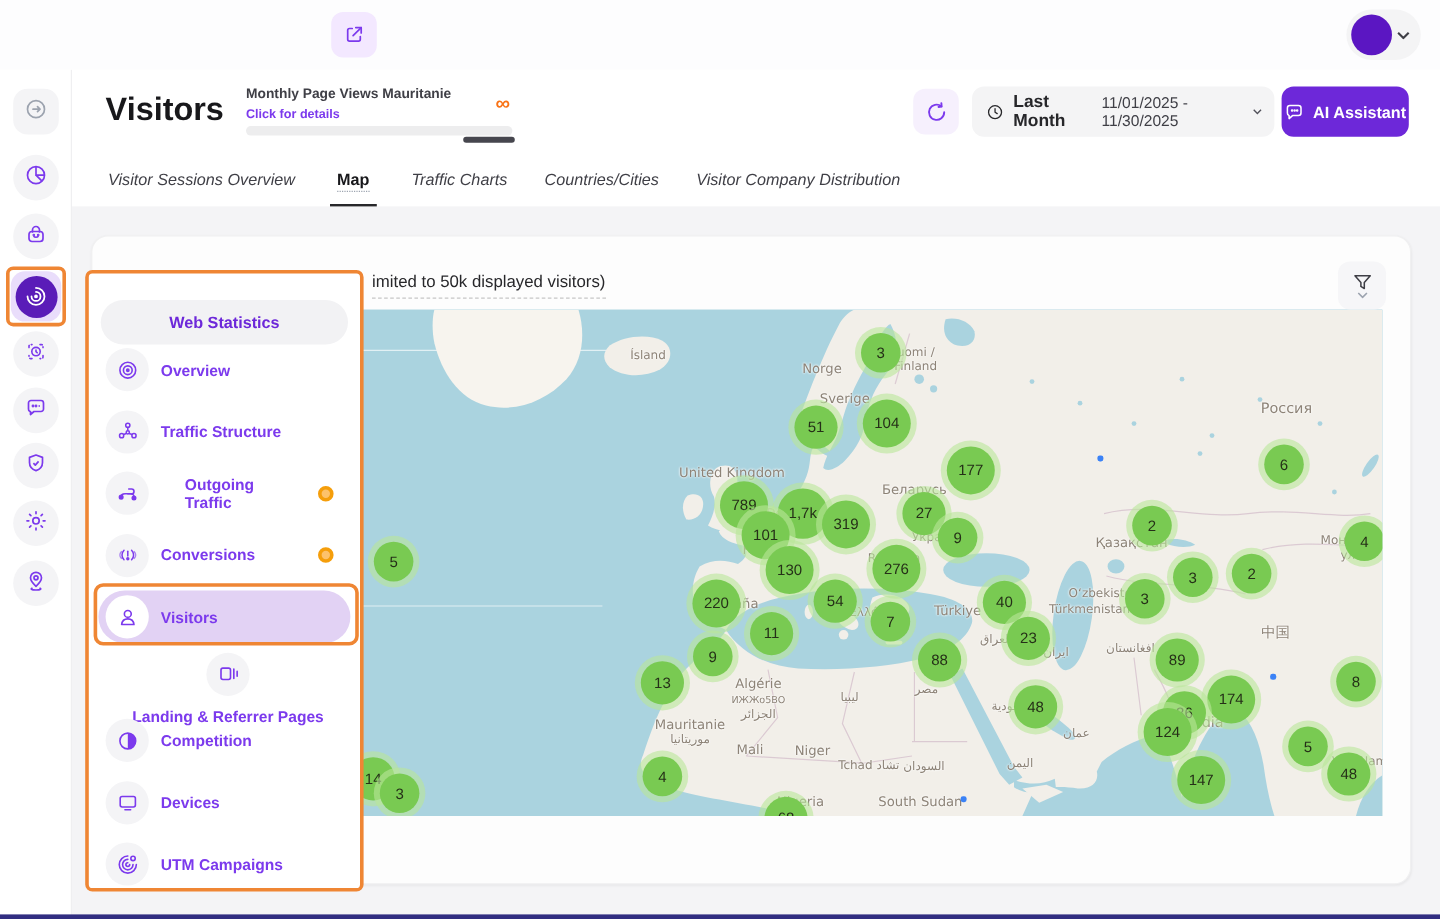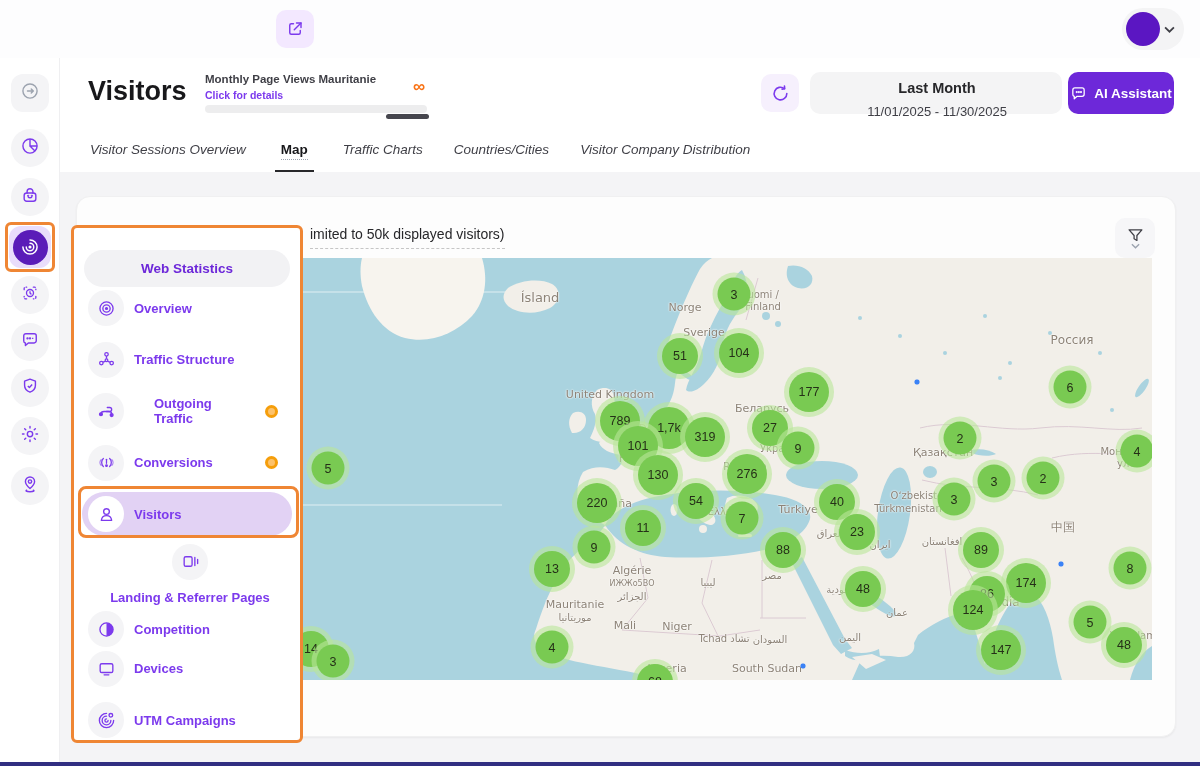--- a/index.html
+++ b/index.html
@@ -23,21 +23,21 @@
   #sb-active-circle { width:35px; height:35px; border-radius:50%; background:#5a1cb8; display:flex; align-items:center; justify-content:center; }
 
   
   #page-title { position:absolute; left:88px; top:76px; font-size:27px; font-weight:800; color:#18181b; }
   #pv-label { position:absolute; left:205px; top:73px; font-size:11.5px; font-weight:700; color:#3f3f46; }
   #pv-link { position:absolute; left:205px; top:89px; font-size:10.5px; font-weight:600; color:#7c3aed; cursor:pointer; }
   #pv-bar { position:absolute; left:205px; top:105px; width:222px; height:8px; background:#ededee; border-radius:4px; }
   #pv-bar-dark { position:absolute; left:386px; top:114px; width:43px; height:5px; background:#46464e; border-radius:2.5px; }
   #pv-inf { position:absolute; left:413px; top:77px; font-size:17px; font-weight:700; color:#f97316; }
   #refresh-btn { position:absolute; left:761px; top:74px; width:38px; height:38px; border-radius:10px; background:#f6f0fd; display:flex; align-items:center; justify-content:center; cursor:pointer; }
-  #period-pill { position:absolute; left:810px; top:72px; width:252px; height:42px; background:#f4f4f5; border-radius:10px; display:flex; align-items:center; padding:0 10px 0 12px; gap:8px; cursor:pointer;flex-direction:column; }
+  #period-pill { position:absolute; left:810px; top:72px; width:252px; height:42px; background:#f4f4f5; border-radius:10px; display:flex; align-items:center; padding:0 10px 0 12px; gap:8px; cursor:pointer; }
   #period-pill .p-label { font-size:14.5px; font-weight:700; color:#27272a; }
   #period-pill .p-range { font-size:13px; color:#3f3f46; }
   #ai-btn { position:absolute; left:1068px; top:72px; width:106px; height:42px; background:#6d28d9; border-radius:10px; display:flex; align-items:center; justify-content:center; gap:7px; cursor:pointer; }
   #ai-btn span { color:#fff; font-size:13.5px; font-weight:700; }
 
   
   #tabs { position:absolute; left:88px; top:136px; height:36px; display:flex; gap:27px; z-index:5; }
   .tab { font-size:13.5px; color:#3f3f46; padding:6px 2px 12px 2px; cursor:pointer; white-space:nowrap; }
   .tab.active { font-weight:600; color:#18181b; border-bottom:2px solid #27272a; padding-left:6px; padding-right:6px; }
   .tab.active i { font-style:normal; border-bottom:1px dotted #9ca3af; padding-bottom:2px; }
@@ -152,21 +152,21 @@
       <path d="M820,170 C860,160 900,175 940,170 C980,165 1012,175 1042,170"></path>
       <path d="M822,222 C860,232 900,227 938,237"></path>
         <path d="M952,200 C992,190 1032,200 1052,196"></path>
       <path d="M862,300 C872,318 880,334 878,350"></path>
         <path d="M845,290 L851,338"></path>
       <path d="M746,256 L762,292"></path>
         <path d="M658,20 L646,62"></path>
     </g>
   </svg>
   <div id="label-layer">
-      <div class="maplabel" style="left: 440px; top: 39px; font-size: 13px;">Ísland</div>
+      <div class="maplabel" style="left: 440px; top: 39px; font-size: 10px;">Ísland</div>
       <div class="maplabel" style="left: 585px; top: 49px; font-size: 11px;">Norge</div>
       <div class="maplabel" style="left: 604px; top: 74px; font-size: 11px;">Sverige</div>
       <div class="maplabel" style="left: 660px; top: 36px; font-size: 10px;">Suomi /</div>
       <div class="maplabel" style="left: 663px; top: 48px; font-size: 10px;">Finland</div>
       <div class="maplabel" style="left: 510px; top: 136px; font-size: 11px;">United Kingdom</div>
       <div class="maplabel" style="left: 570px; top: 170px; font-size: 10px;">Deutschland</div>
       <div class="maplabel" style="left: 537px; top: 200px; font-size: 11px;">France</div>
       <div class="maplabel" style="left: 512px; top: 245px; font-size: 11px;">España</div>
       <div class="maplabel" style="left: 596px; top: 234px; font-size: 10px;">Italia</div>
       <div class="maplabel" style="left: 662px; top: 150px; font-size: 11px;">Беларусь</div>
@@ -440,21 +440,21 @@
       </div>
       <div class="fly-item" style="top: 315.5px; flex-direction: column;">
         <span class="fly-icon">
           <svg width="19" height="19" viewBox="0 0 24 24" fill="none" stroke="#7c3aed" stroke-width="1.7" stroke-linecap="round">
             <rect x="4" y="6" width="10" height="12" rx="2"></rect>
             <path d="M17.5 7v10M21 9.5v5"></path>
           </svg>
         </span>
         <span class="fly-label">Landing &amp; Referrer Pages</span>
       </div>
-      <div class="fly-item" style="top: 379px;">
+      <div class="fly-item" style="top: 367px;">
         <span class="fly-icon">
           <svg width="19" height="19" viewBox="0 0 24 24" fill="none" stroke="#7c3aed" stroke-width="1.7">
             <circle cx="12" cy="12" r="8.3"></circle>
             <path d="M12 3.7a8.3 8.3 0 0 1 0 16.6z" fill="#7c3aed" stroke="none"></path>
           </svg>
         </span>
         <span class="fly-label">Competition</span>
       </div>
       <div class="fly-item" style="top: 418.5px;">
         <span class="fly-icon">

